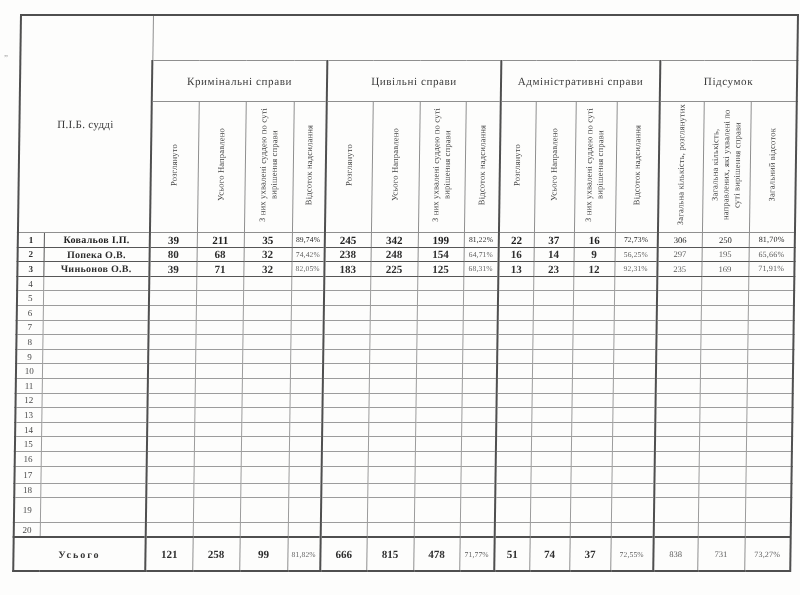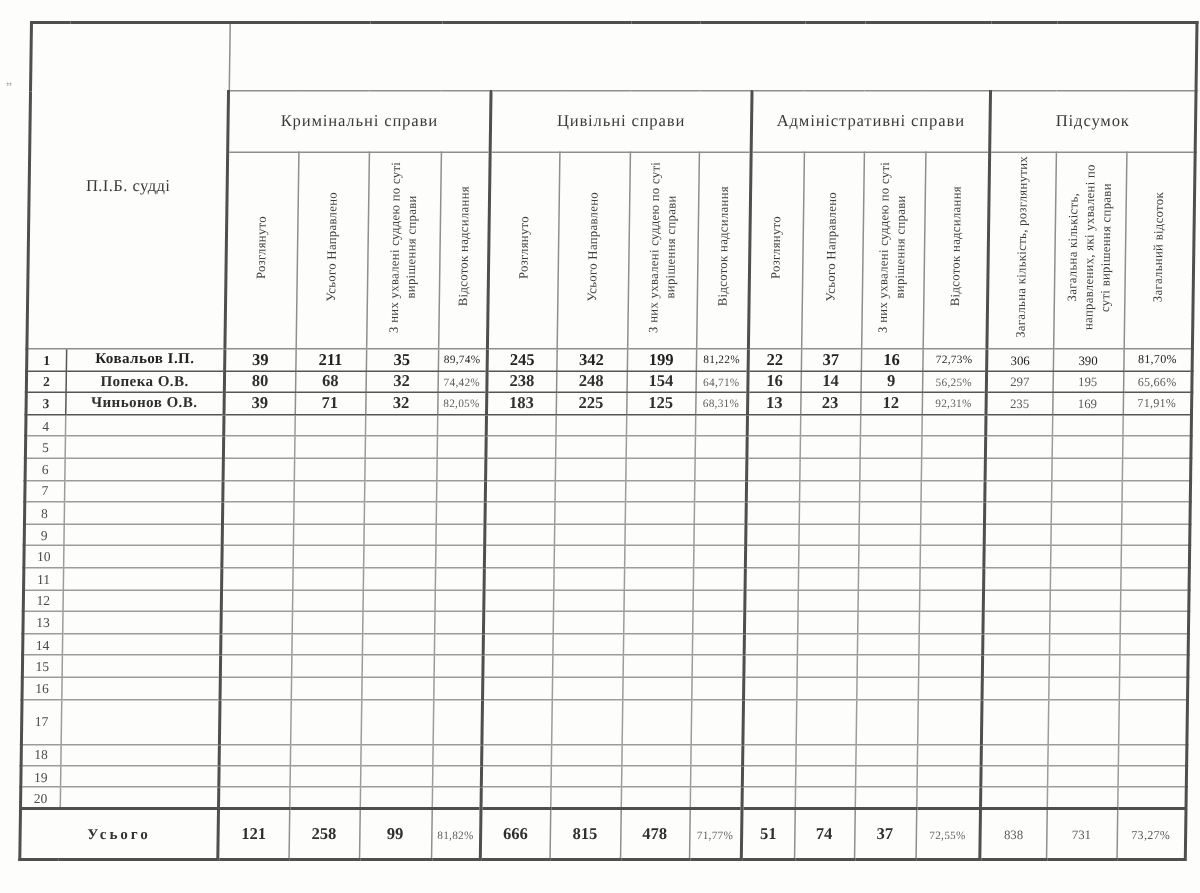--- a/index.html
+++ b/index.html
@@ -128,21 +128,21 @@
         <td class="pct">89,74%</td>
         <td class="cnt bL">245</td>
         <td class="cnt">342</td>
         <td class="cnt">199</td>
         <td class="pct">81,22%</td>
         <td class="cnt bL">22</td>
         <td class="cnt">37</td>
         <td class="cnt">16</td>
         <td class="pct">72,73%</td>
         <td class="sum bL">306</td>
-        <td class="sum">390</td>
+        <td class="sum">250</td>
         <td class="sumpct">81,70%</td>
       </tr>
       <tr class="filled" style="height:14.6px">
         <td class="num">2</td>
         <td class="name">Попека О.В.</td>
         <td class="cnt bL">80</td>
         <td class="cnt">68</td>
         <td class="cnt">32</td>
         <td class="pct">74,42%</td>
         <td class="cnt bL">238</td>
@@ -416,21 +416,21 @@
         <td class="cnt"></td>
         <td class="pct"></td>
         <td class="cnt bL"></td>
         <td class="cnt"></td>
         <td class="cnt"></td>
         <td class="pct"></td>
         <td class="sum bL"></td>
         <td class="sum"></td>
         <td class="sumpct"></td>
       </tr>
-      <tr class="empty" style="height:30px">
+      <tr class="empty" style="height:17px">
         <td class="num">17</td>
         <td class="name"></td>
         <td class="cnt bL"></td>
         <td class="cnt"></td>
         <td class="cnt"></td>
         <td class="pct"></td>
         <td class="cnt bL"></td>
         <td class="cnt"></td>
         <td class="cnt"></td>
         <td class="pct"></td>
@@ -454,21 +454,21 @@
         <td class="cnt"></td>
         <td class="pct"></td>
         <td class="cnt bL"></td>
         <td class="cnt"></td>
         <td class="cnt"></td>
         <td class="pct"></td>
         <td class="sum bL"></td>
         <td class="sum"></td>
         <td class="sumpct"></td>
       </tr>
-      <tr class="empty" style="height:14px">
+      <tr class="empty" style="height:25px">
         <td class="num">19</td>
         <td class="name"></td>
         <td class="cnt bL"></td>
         <td class="cnt"></td>
         <td class="cnt"></td>
         <td class="pct"></td>
         <td class="cnt bL"></td>
         <td class="cnt"></td>
         <td class="cnt"></td>
         <td class="pct"></td>

